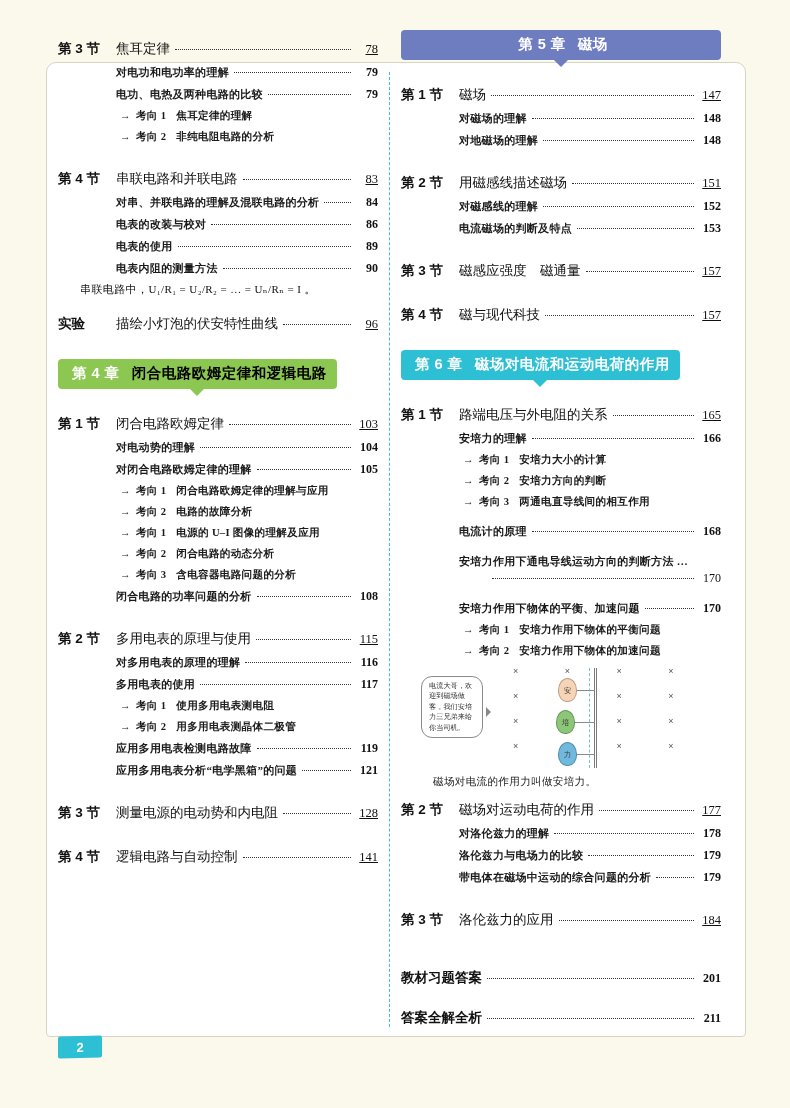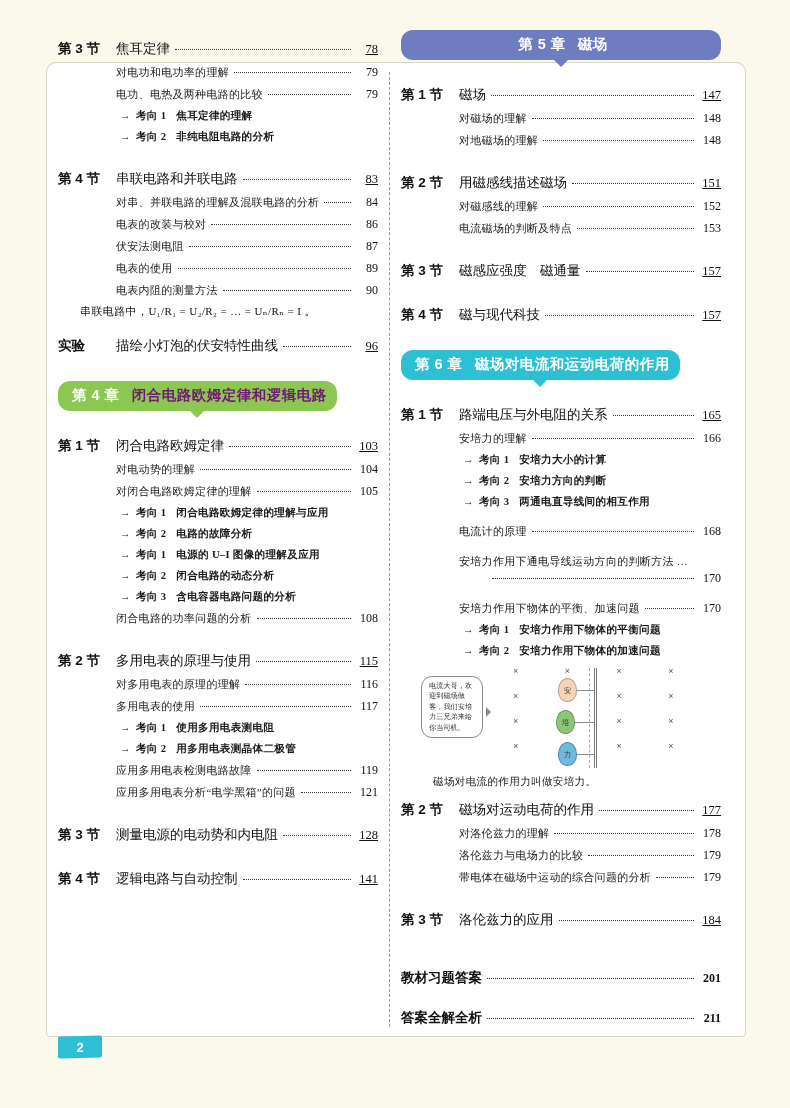--- a/index.html
+++ b/index.html
@@ -44,21 +44,21 @@
   
   .chapter {
     position: relative;
     margin: 0 0 14px 0;
     padding: 5px 10px 6px 14px;
     color: #FFFFFF;
     font-family: "Liberation Sans", "DejaVu Sans", sans-serif;
     font-weight: bold;
     font-size: 14.5px;
     letter-spacing: 0.5px;
-    border-radius: 12px;
+    border-radius: 4px;
     display: inline-block;
     white-space: nowrap;
   }
   .chapter .tail {
     position: absolute;
     left: 50%;
     bottom: -7px;
     margin-left: -7px;
     width: 0; height: 0;
     border-left: 7px solid transparent;
@@ -95,20 +95,21 @@
   }
 
   .sub {
     display: flex;
     align-items: baseline;
     margin-top: 7px;
     padding-left: 58px;
     font-size: 11px;
     font-family: "Liberation Serif", "DejaVu Serif", serif;
     color: #1a1a1a;
+    font-weight: bold;
   }
   .sub-title { white-space: nowrap; letter-spacing: 0.3px; }
 
   .kao {
     margin-top: 7px;
     padding-left: 62px;
     font-size: 10.6px;
     font-family: "Liberation Serif", "DejaVu Serif", serif;
     color: #1a1a1a;
     white-space: nowrap;
@@ -343,25 +344,20 @@
         <span class="sub-title">对串、并联电路的理解及混联电路的分析</span>
         <span class="leader"></span>
         <span class="pg">84</span>
       </div>
       <div class="sub">
         <span class="sub-title">电表的改装与校对</span>
         <span class="leader"></span>
         <span class="pg">86</span>
       </div>
       <div class="sub">
-        <span class="sub-title">伏安法测电阻</span>
-        <span class="leader"></span>
-        <span class="pg">87</span>
-      </div>
-      <div class="sub">
         <span class="sub-title">电表的使用</span>
         <span class="leader"></span>
         <span class="pg">89</span>
       </div>
       <div class="sub">
         <span class="sub-title">电表内阻的测量方法</span>
         <span class="leader"></span>
         <span class="pg">90</span>
       </div>
     </div>
@@ -375,21 +371,21 @@
     <div class="sec-body">
       <span class="sec-title">描绘小灯泡的伏安特性曲线</span>
       <span class="leader"></span>
       <span class="pg">96</span>
     </div>
   </div>
 
   <div style="height:26px"></div>
 
   <div class="chapter" id="ch4-banner" style="background: rgb(140, 199, 81); color: rgb(140, 199, 81);">
-    <span class="cnum" style="color: rgb(255, 255, 255);">第 4 章</span><span style="color: #701a75;">闭合电路欧姆定律和逻辑电路</span>
+    <span class="cnum" style="color: rgb(255, 255, 255);">第 4 章</span><span style="color: #000000;">闭合电路欧姆定律和逻辑电路</span>
     <span class="tail"></span>
   </div>
 
   <div id="left-chapter-entries">
       <div class="sec">
         <div class="sec-label">第 1 节</div>
         <div class="sec-body">
           <span class="sec-title">闭合电路欧姆定律</span>
           <span class="leader"></span>
           <span class="pg">103</span>

